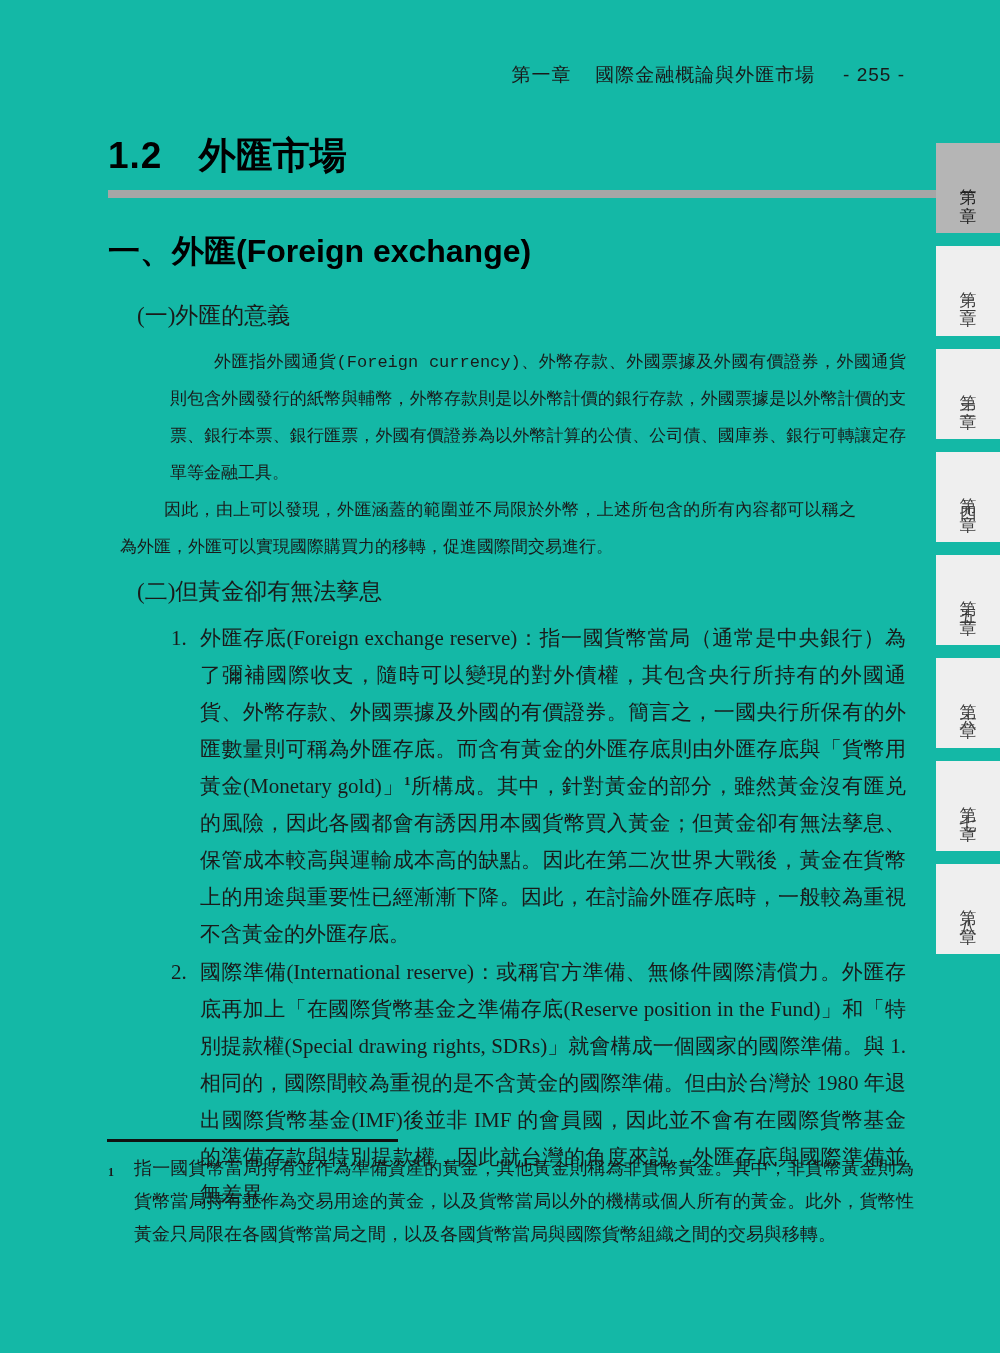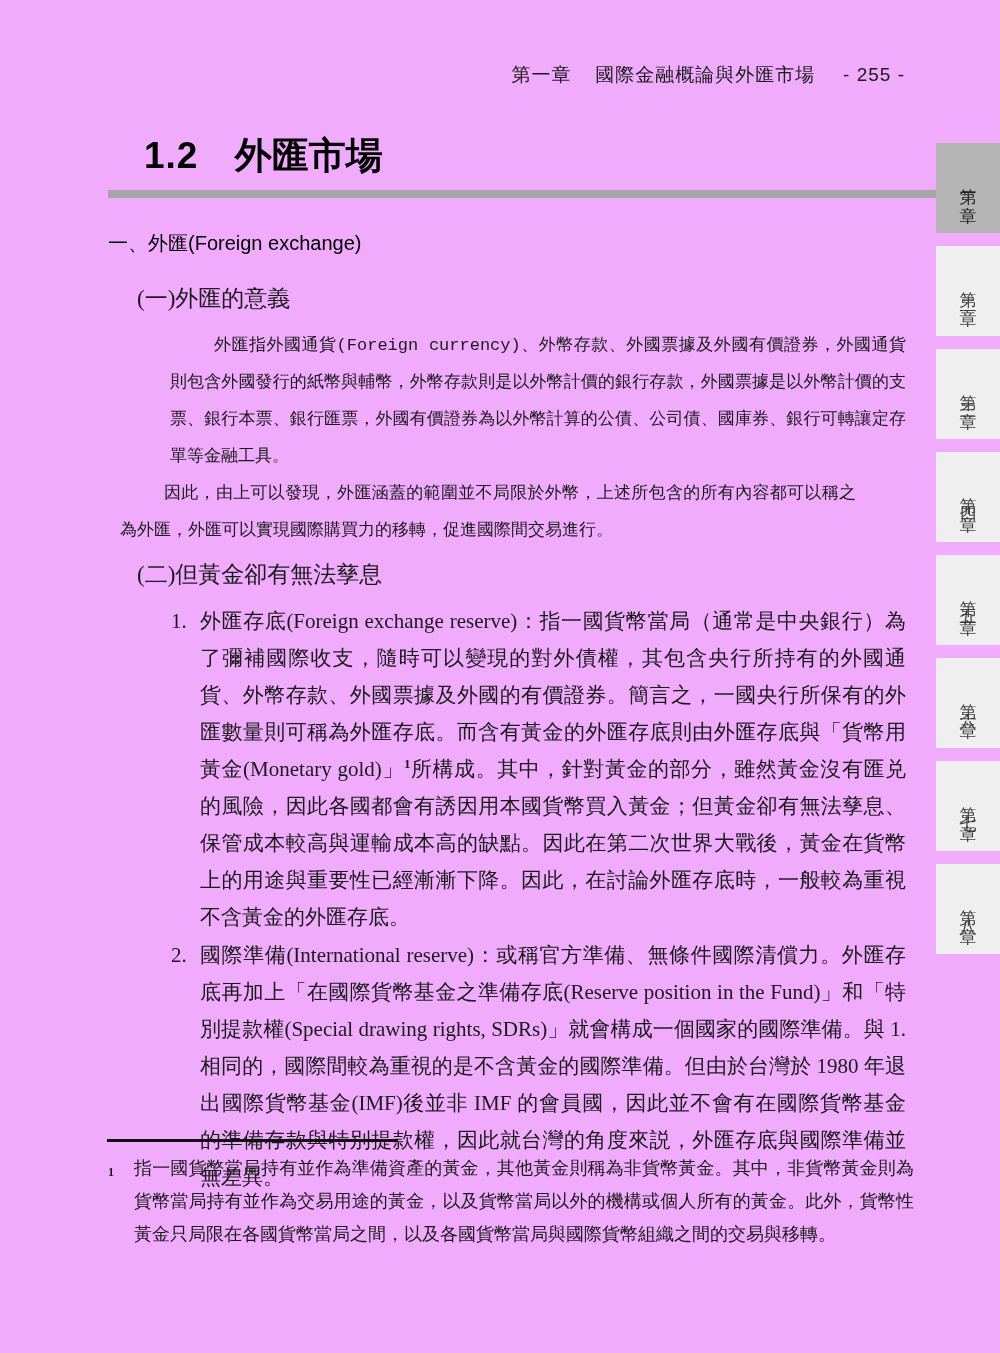--- a/index.html
+++ b/index.html
@@ -1,46 +1,46 @@
 <!DOCTYPE html>
 <html><head>
 <meta charset="utf-8">
 <style>
   html,body{margin:0;padding:0;background:#ffffff;}
   .page{
     position:relative;
     width:1000px;height:1353px;
-    background:#f0abfc;
+    background:#14b8a6;
     overflow:hidden;
     font-family:"Liberation Serif","DejaVu Serif",serif;
     color:#1a1a1a;
   }
   
   .header{
     position:absolute;top:62px;right:95px;
     font-size:19px;letter-spacing:1px;white-space:nowrap;
   }
   .header .chapter{margin-right:18px;}
   .header .pagenum{margin-left:22px;font-family:"Liberation Sans","DejaVu Sans",sans-serif;}
   
   .section-title{
     position:absolute;top:131px;left:108px;
     font-family:"Liberation Sans","DejaVu Sans",sans-serif;
-    font-weight:bold;font-size:37px;color:#000;white-space:nowrap;margin-left:36px;
+    font-weight:bold;font-size:37px;color:#000;white-space:nowrap;
   }
   .section-title .num{margin-right:26px;letter-spacing:1px;}
   .title-rule{
     position:absolute;top:190px;left:108px;
     width:839px;height:8px;background:#a6a6a6;
   }
   
   .content{position:absolute;top:230px;left:108px;width:798px;}
   .h-main{
     font-family:"Liberation Sans","DejaVu Sans",sans-serif;
-    font-weight:normal;font-size:20px;color:#000;
+    font-weight:bold;font-size:32px;color:#000;
     margin:0 0 26px 0;
   }
   .subheading{font-size:23px;margin:0 0 13px 29px;}
   .para{
     margin:0 0 0 62px;width:736px;
     font-size:17px;line-height:37px;
     text-align:justify;text-indent:44px;font-family:Liberation Mono, monospace;
   }
   .para+.para{margin-top:0;margin-left:12px;}
   .gap-sm{height:10px;}

